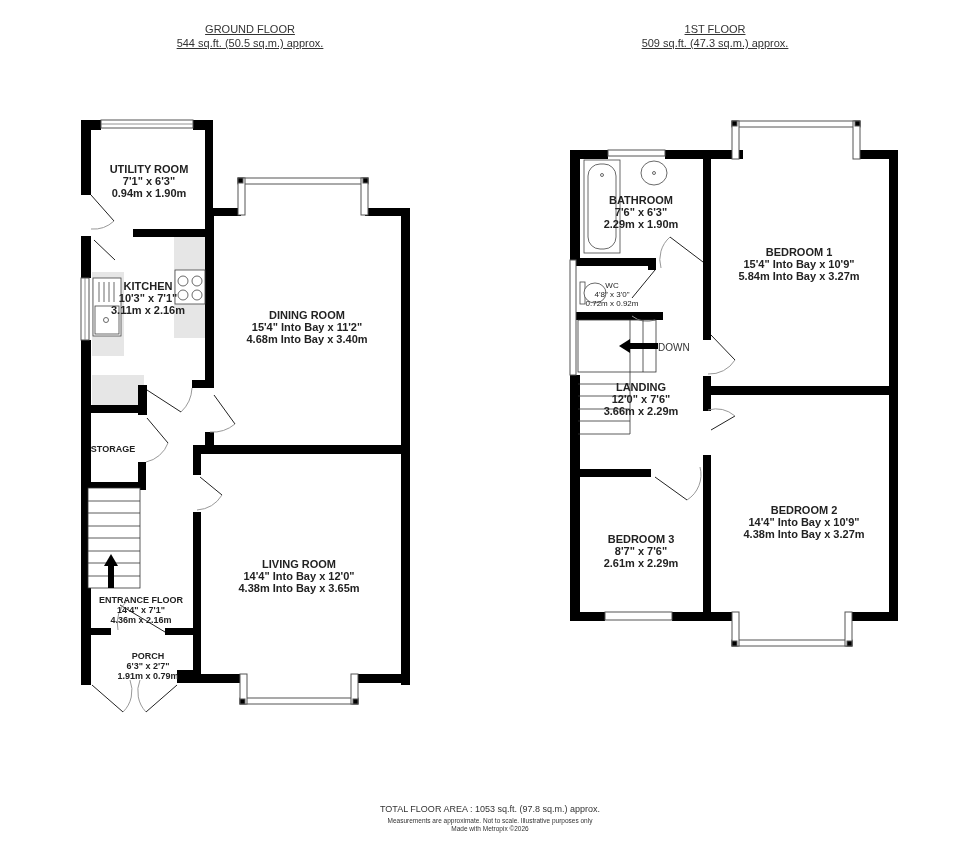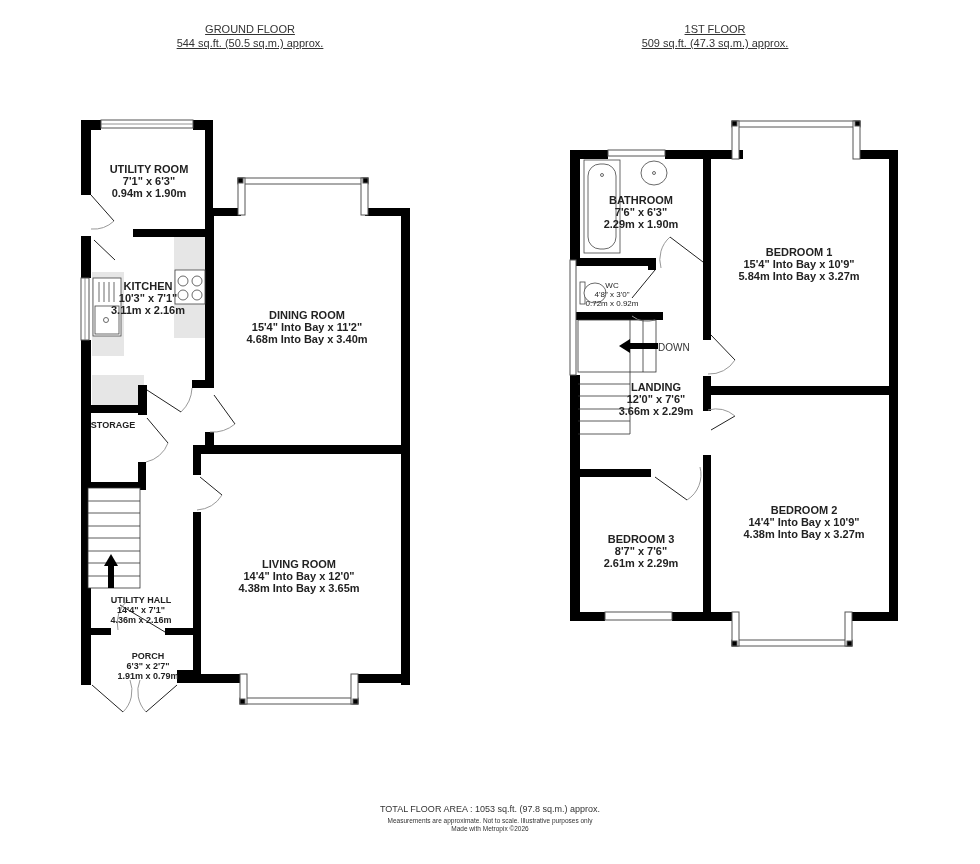--- a/index.html
+++ b/index.html
@@ -261,30 +261,30 @@
 <div class="lbl big" style="left:148px; top:280px;">
   <span>KITCHEN</span>
   <span>10'3"  x 7'1"</span>
   <span>3.11m  x 2.16m</span>
 </div>
 <div class="lbl big" style="left:307px; top:309px;">
   <span>DINING ROOM</span>
   <span>15'4" Into Bay x 11'2"</span>
   <span>4.68m Into Bay x 3.40m</span>
 </div>
-<div class="lbl small" style="left:113px; top:420px;">
+<div class="lbl small" style="left:113px; top:444px;">
   <span>STORAGE</span>
 </div>
 <div class="lbl big" style="left:299px; top:558px;">
   <span>LIVING ROOM</span>
   <span>14'4" Into Bay x 12'0"</span>
   <span>4.38m Into Bay x 3.65m</span>
 </div>
 <div class="lbl small" style="left:141px; top:595px;">
-  <span>UTILITY HALL</span>
+  <span>ENTRANCE FLOOR</span>
   <span>14'4"  x 7'1"</span>
   <span>4.36m  x 2.16m</span>
 </div>
 <div class="lbl small" style="left:148px; top:651px;">
   <span>PORCH</span>
   <span>6'3"  x 2'7"</span>
   <span>1.91m  x 0.79m</span>
 </div>
 
 <div class="lbl big" style="left:641px; top:194px;">
@@ -295,21 +295,21 @@
 <div class="lbl tiny" style="left:612px; top:281px;">
   <span>WC</span>
   <span>4'8"  x 3'0"</span>
   <span>0.72m  x 0.92m</span>
 </div>
 <div class="lbl big" style="left:799px; top:246px;">
   <span>BEDROOM 1</span>
   <span>15'4" Into Bay x 10'9"</span>
   <span>5.84m Into Bay x 3.27m</span>
 </div>
-<div class="lbl big" style="left:641px; top:381px;margin-left:15px;">
+<div class="lbl big" style="left:641px; top:381px;">
   <span>LANDING</span>
   <span>12'0"  x 7'6"</span>
   <span>3.66m  x 2.29m</span>
 </div>
 <div class="lbl big" style="left:804px; top:504px;">
   <span>BEDROOM 2</span>
   <span>14'4" Into Bay x 10'9"</span>
   <span>4.38m Into Bay x 3.27m</span>
 </div>
 <div class="lbl big" style="left:641px; top:533px;">

